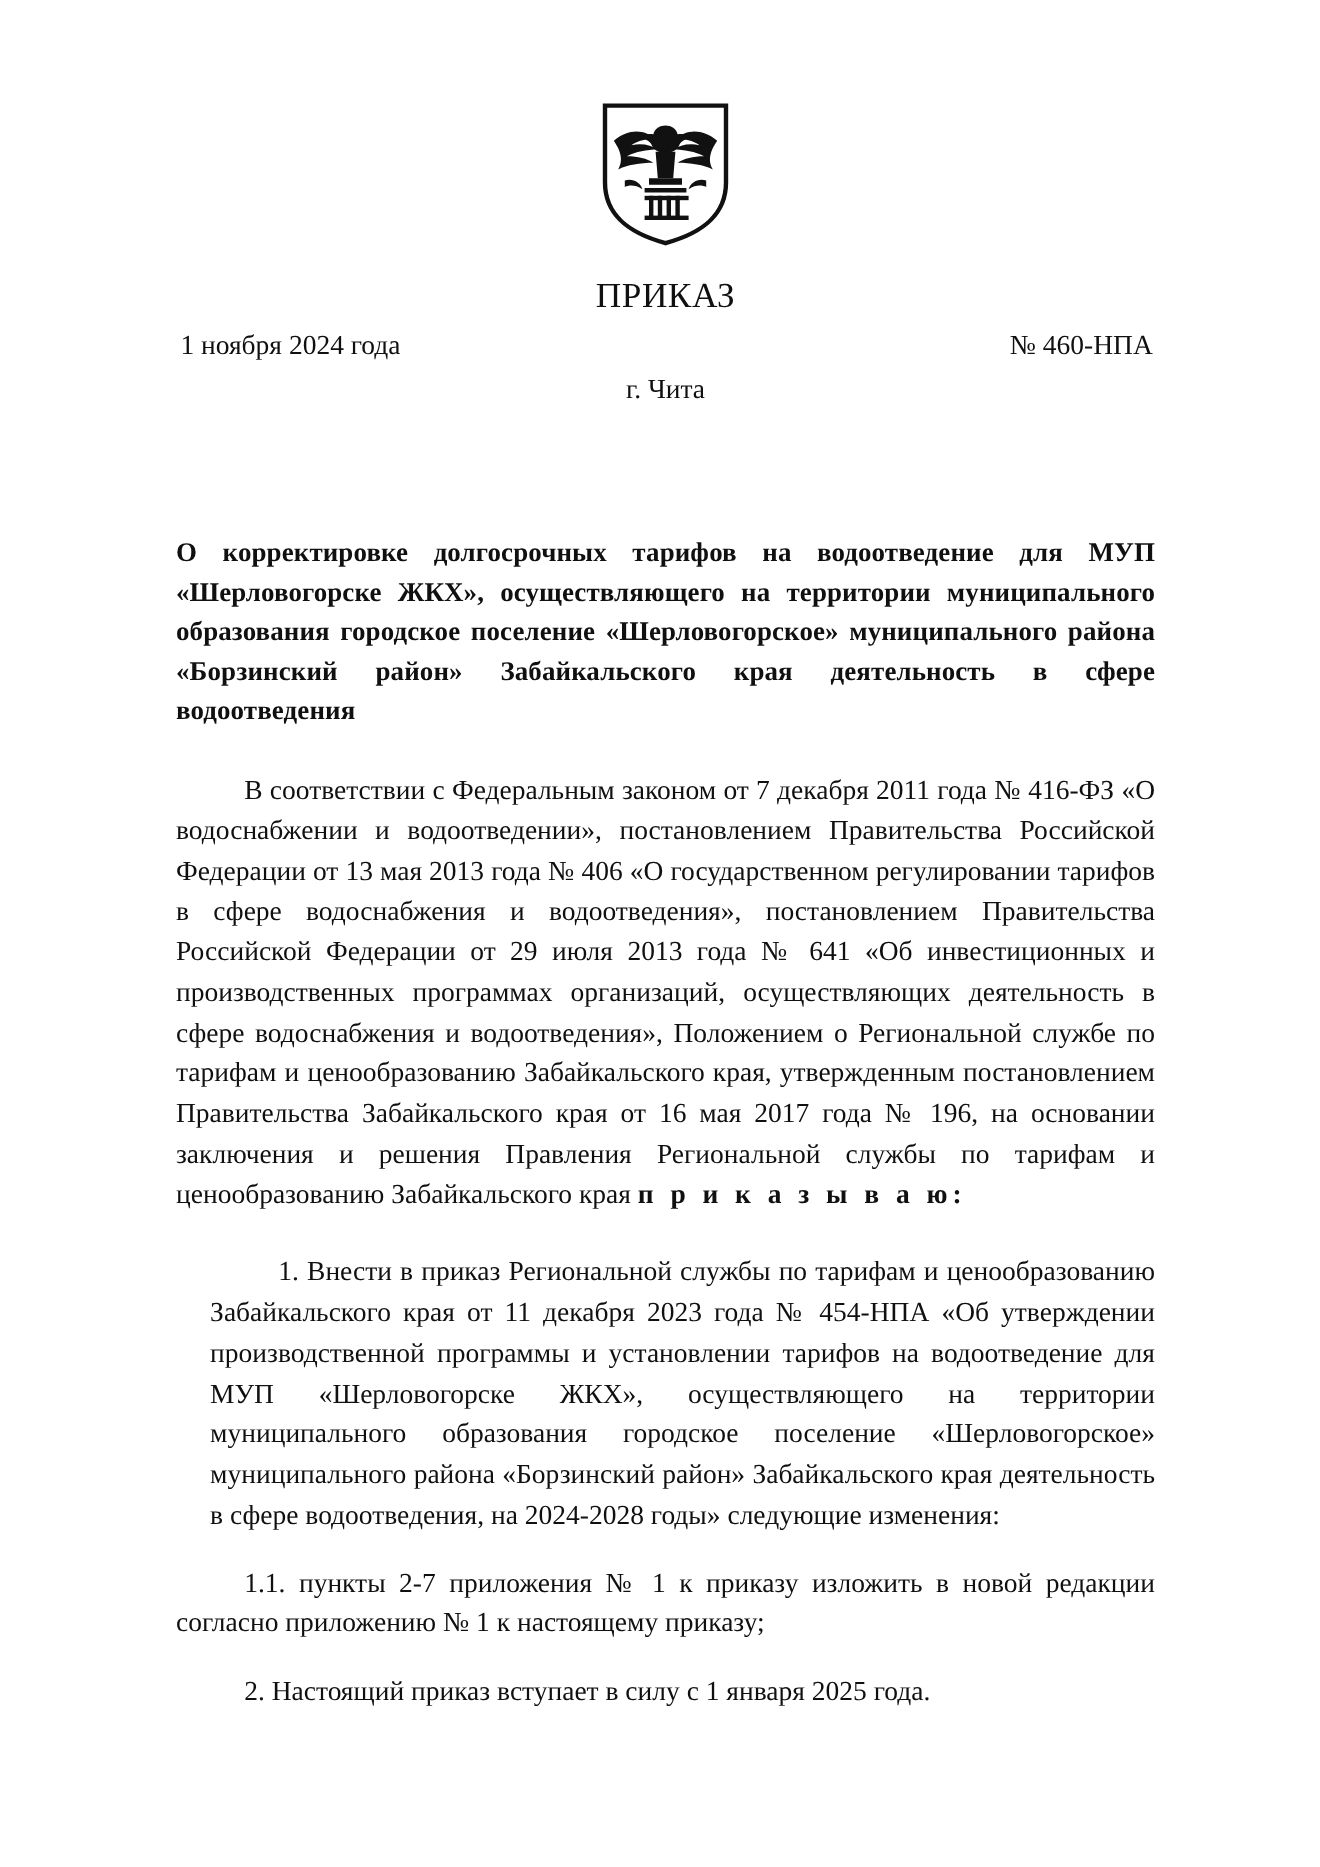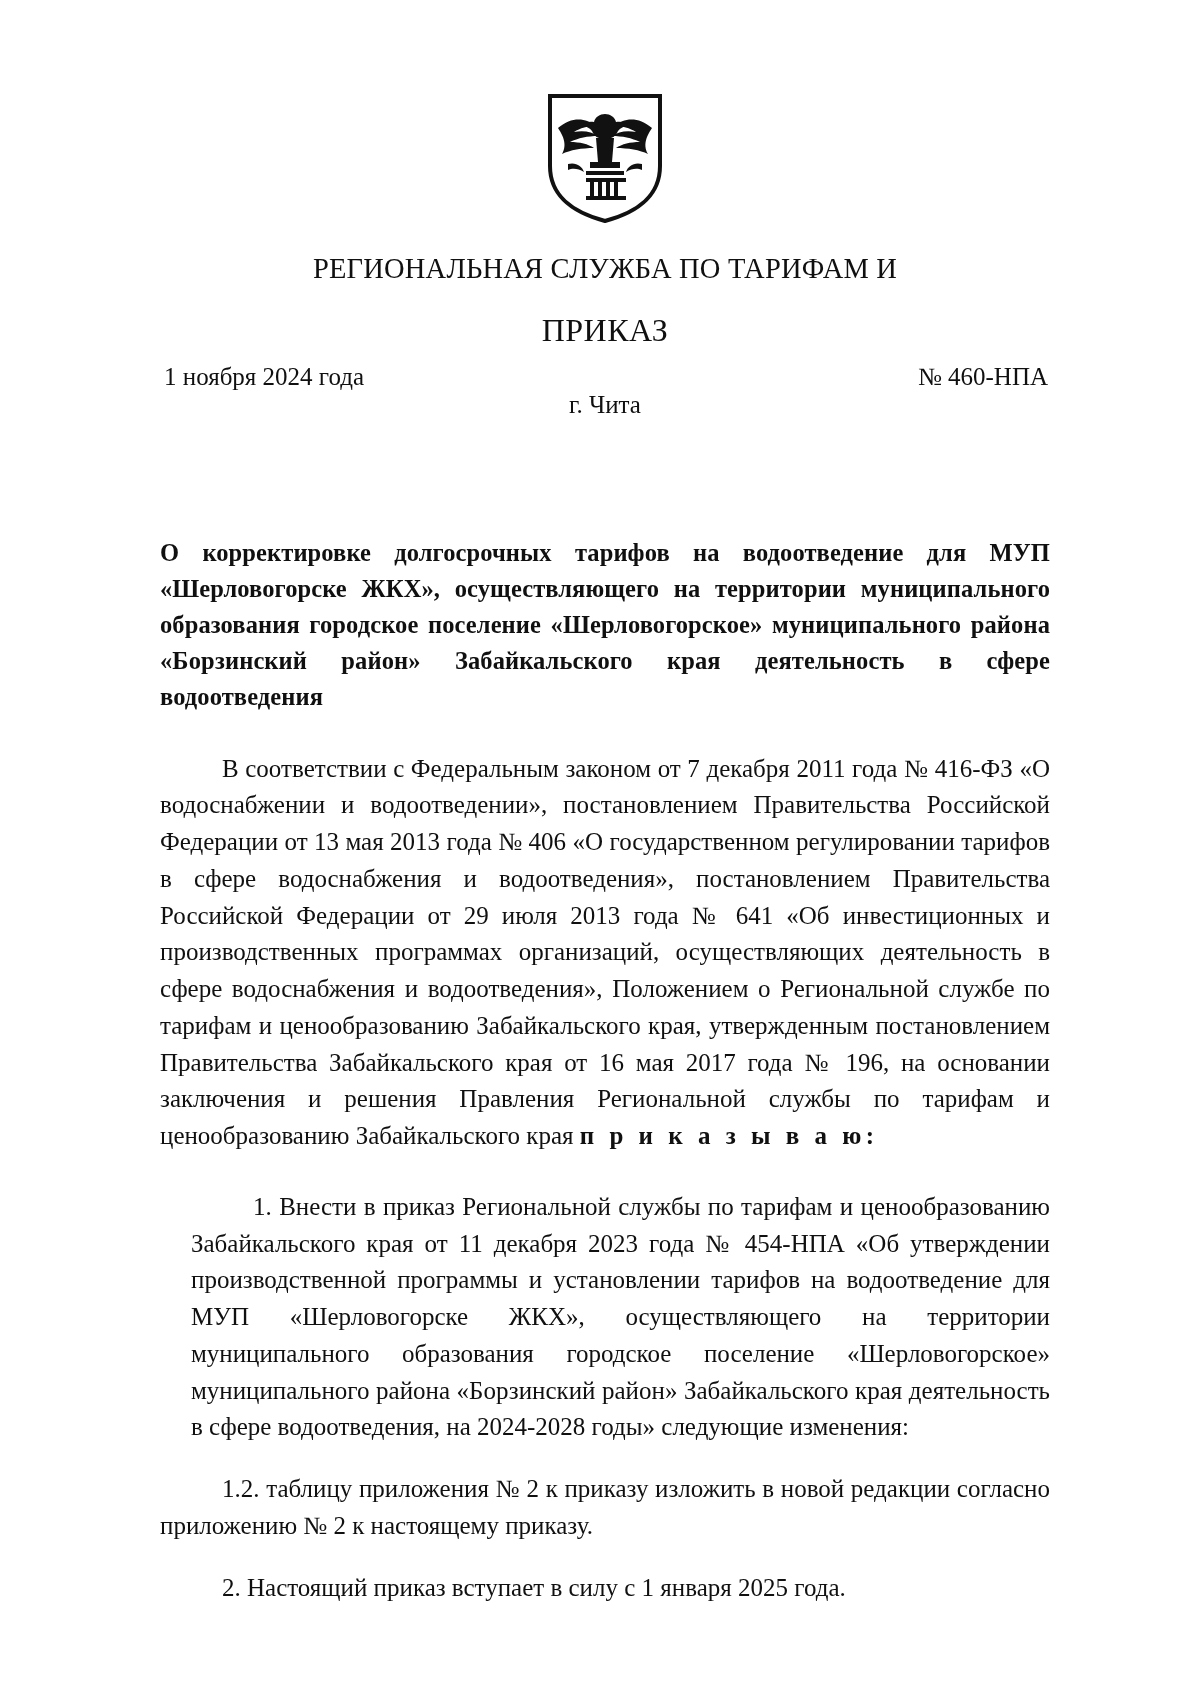--- a/index.html
+++ b/index.html
@@ -56,21 +56,21 @@
     display: flex;
     justify-content: space-between;
     align-items: baseline;
     font-size: 25px;
   }
   .meta-date { padding-left: 4px; }
   .meta-num  { padding-right: 2px; }
   .city {
     text-align: center;
     font-size: 25px;
-    margin-top: 0;
+    margin-top: 12px;
   }
 
   
   .subject {
     margin-top: 116px;
     font-size: 24.5px;
     font-weight: bold;
     line-height: 1.47;
     text-align: justify;
     text-align-last: left;
@@ -145,36 +145,35 @@
 
         <g fill="#111111">
           <path d="M22 72 C30 70 36 74 38 80 C32 76 26 76 22 78 Z"></path>
           <path d="M96 72 C88 70 82 74 80 80 C86 76 92 76 96 78 Z"></path>
         </g>
       </svg>
     </div>
   </div>
 
   <div class="org-title">
-    <div>РЕГИОНАЛЬНАЯ СЛУЖБА ПО ТАРИФАМ И</div>
   </div>
 
   <div class="doc-kind">ПРИКАЗ</div>
 
   <div class="meta-row">
     <div class="meta-date">1 ноября 2024 года</div>
     <div class="meta-num">№ 460-НПА</div>
   </div>
 
   <div class="city">г. Чита</div>
 
   <div class="subject">О корректировке долгосрочных тарифов на водоотведение для МУП «Шерловогорске ЖКХ», осуществляющего на территории муниципального образования городское поселение «Шерловогорское» муниципального района «Борзинский район» Забайкальского края деятельность в сфере водоотведения</div>
 
   <p class="para preamble"><span>В соответствии с Федеральным законом от 7 декабря 2011 года № 416-ФЗ «О водоснабжении и водоотведении», постановлением Правительства Российской Федерации от 13 мая 2013 года № 406 «О государственном регулировании тарифов в сфере водоснабжения и водоотведения», постановлением Правительства Российской Федерации от 29 июля 2013 года № 641 «Об инвестиционных и производственных программах организаций, осуществляющих деятельность в сфере водоснабжения и водоотведения», Положением о Региональной службе по тарифам и ценообразованию Забайкальского края, утвержденным постановлением Правительства Забайкальского края от 16 мая 2017 года № 196, на основании заключения и решения Правления Региональной службы по тарифам и ценообразованию Забайкальского края </span><span class="spaced nb">п р и к а з ы в а ю:</span></p>
 
   <p class="para order-1">1. Внести  в приказ Региональной службы по тарифам и ценообразованию Забайкальского края от 11 декабря 2023 года № 454-НПА «Об утверждении производственной программы и установлении тарифов на водоотведение для МУП «Шерловогорске ЖКХ», осуществляющего на территории муниципального образования городское поселение «Шерловогорское» муниципального района «Борзинский район» Забайкальского края деятельность в сфере водоотведения, на 2024-2028 годы» следующие изменения:</p>
 
+  <p class="para sub">1.1.   пункты 2-7 приложения № 1 к приказу изложить в новой редакции согласно приложению № 1 к настоящему приказу;</p>
 
-  <p class="para sub">1.2. таблицу приложения № 2 к приказу изложить в новой редакции согласно приложению № 2 к настоящему приказу.</p>
 
   <p class="para last">2.     Настоящий приказ вступает в силу с 1 января 2025 года.</p>
 
 </div>
 
 </body></html>

